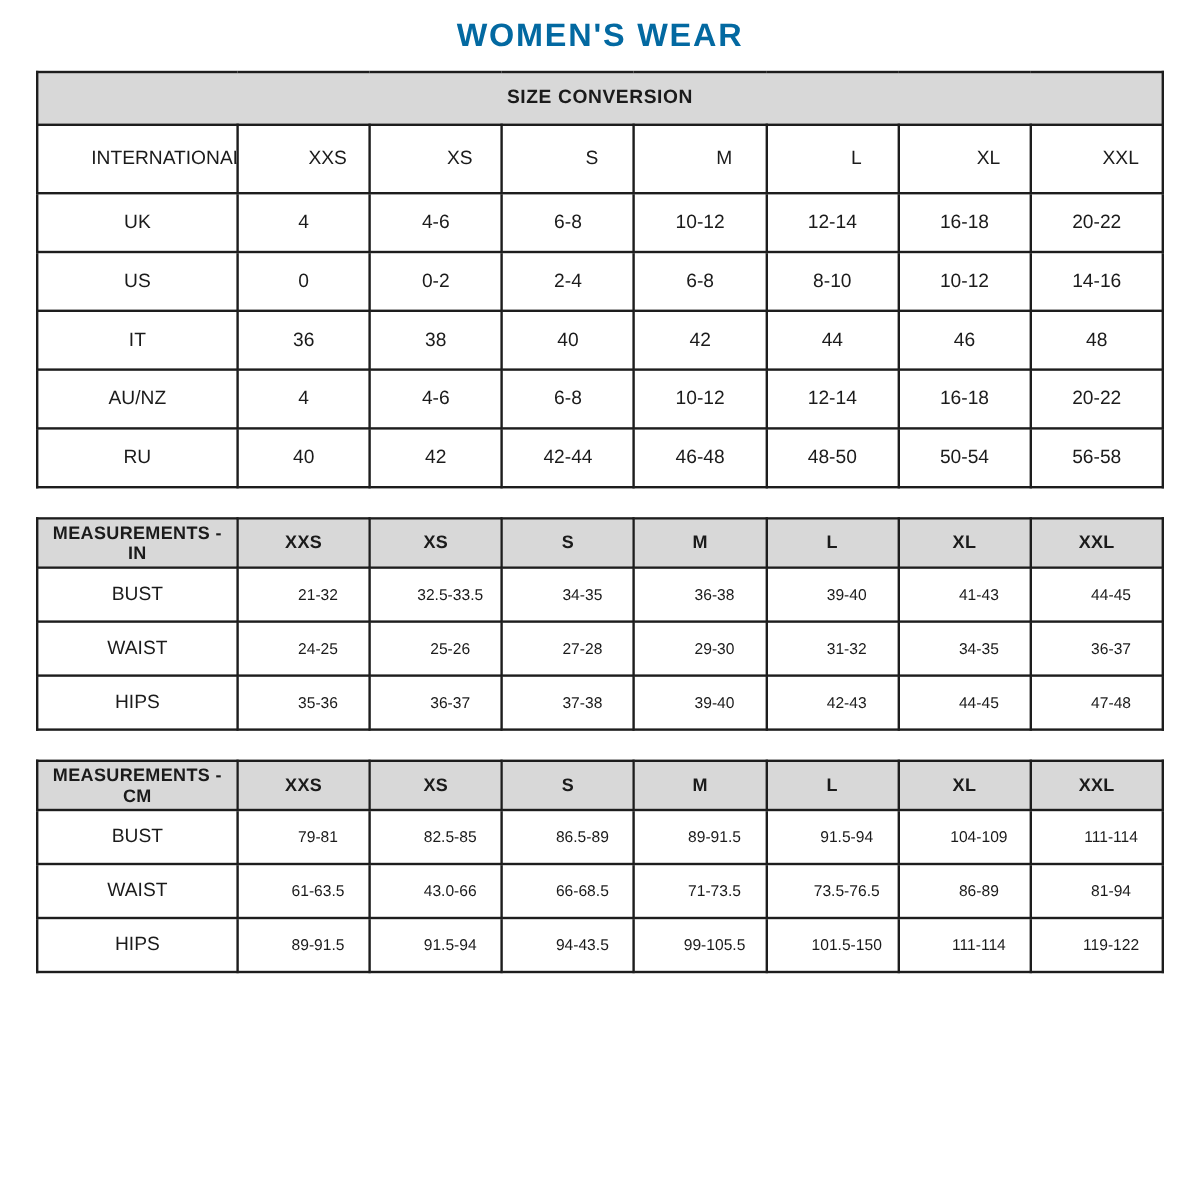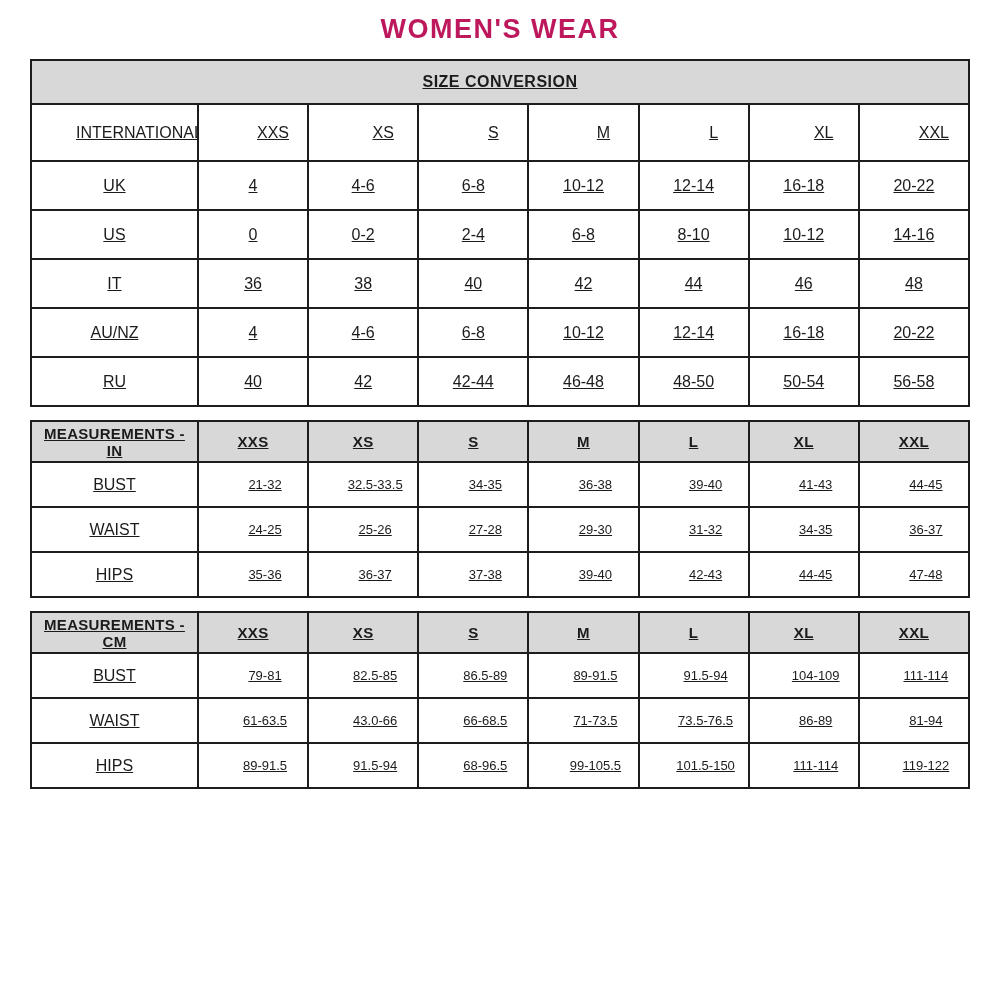--- a/index.html
+++ b/index.html
@@ -13,28 +13,27 @@
     width: 1000px;
     min-height: 1000px;
     padding: 12px 30px 18px 30px;
   }
   .page-title {
     text-align: center;
     font-size: 27px;
     font-weight: 700;
     letter-spacing: 1.5px;
     margin: 2px 0 14px 0;
-    color: #be185d;
+    color: #0369a1;
   }
   table {
     width: 100%;
     border-collapse: collapse;
     table-layout: fixed;
-    margin-bottom: 13px;
-    text-decoration: underline;
+    margin-bottom: 24px;
   }
   th, td {
     border: 2px solid #1d1d1d;
     text-align: center;
     vertical-align: middle;
     padding: 2px 4px;
     overflow: hidden;
   }
   col.c0 { width: 17.8%; }
   th.banner {
@@ -247,21 +246,21 @@
           <td class="val">66-68.5</td>
           <td class="val">71-73.5</td>
           <td class="val">73.5-76.5</td>
           <td class="val">86-89</td>
           <td class="val">81-94</td>
         </tr>
         <tr>
           <td class="label">HIPS</td>
           <td class="val">89-91.5</td>
           <td class="val">91.5-94</td>
-          <td class="val">68-96.5</td>
+          <td class="val">94-43.5</td>
           <td class="val">99-105.5</td>
           <td class="val">101.5-150</td>
           <td class="val">111-114</td>
           <td class="val">119-122</td>
         </tr>
       </tbody>
     </table>
 
 </div>
 

